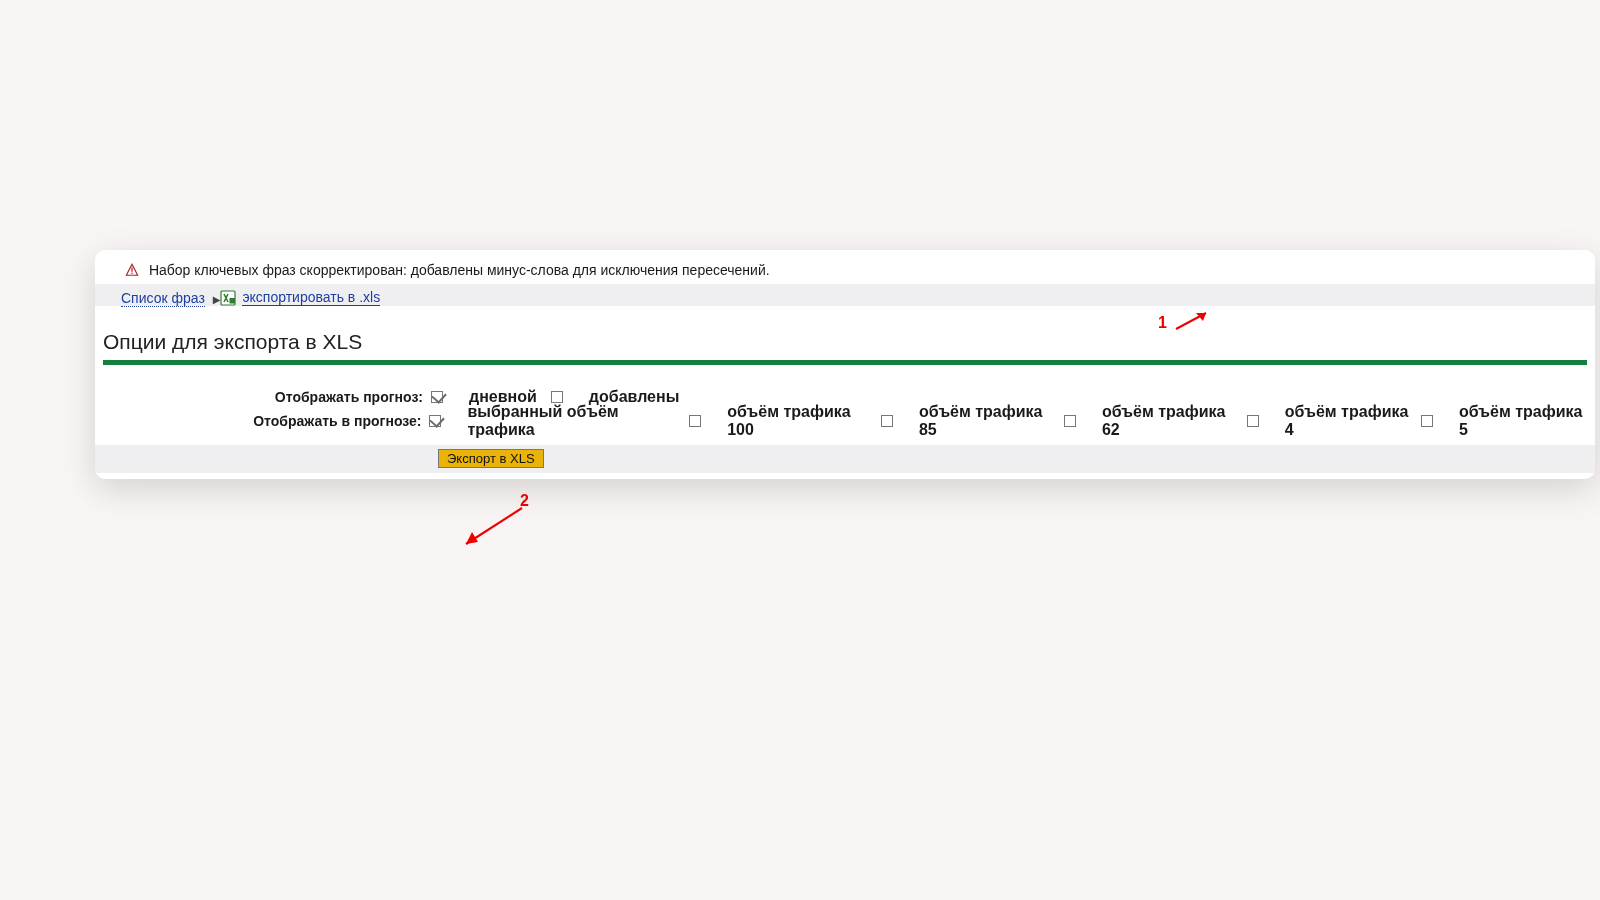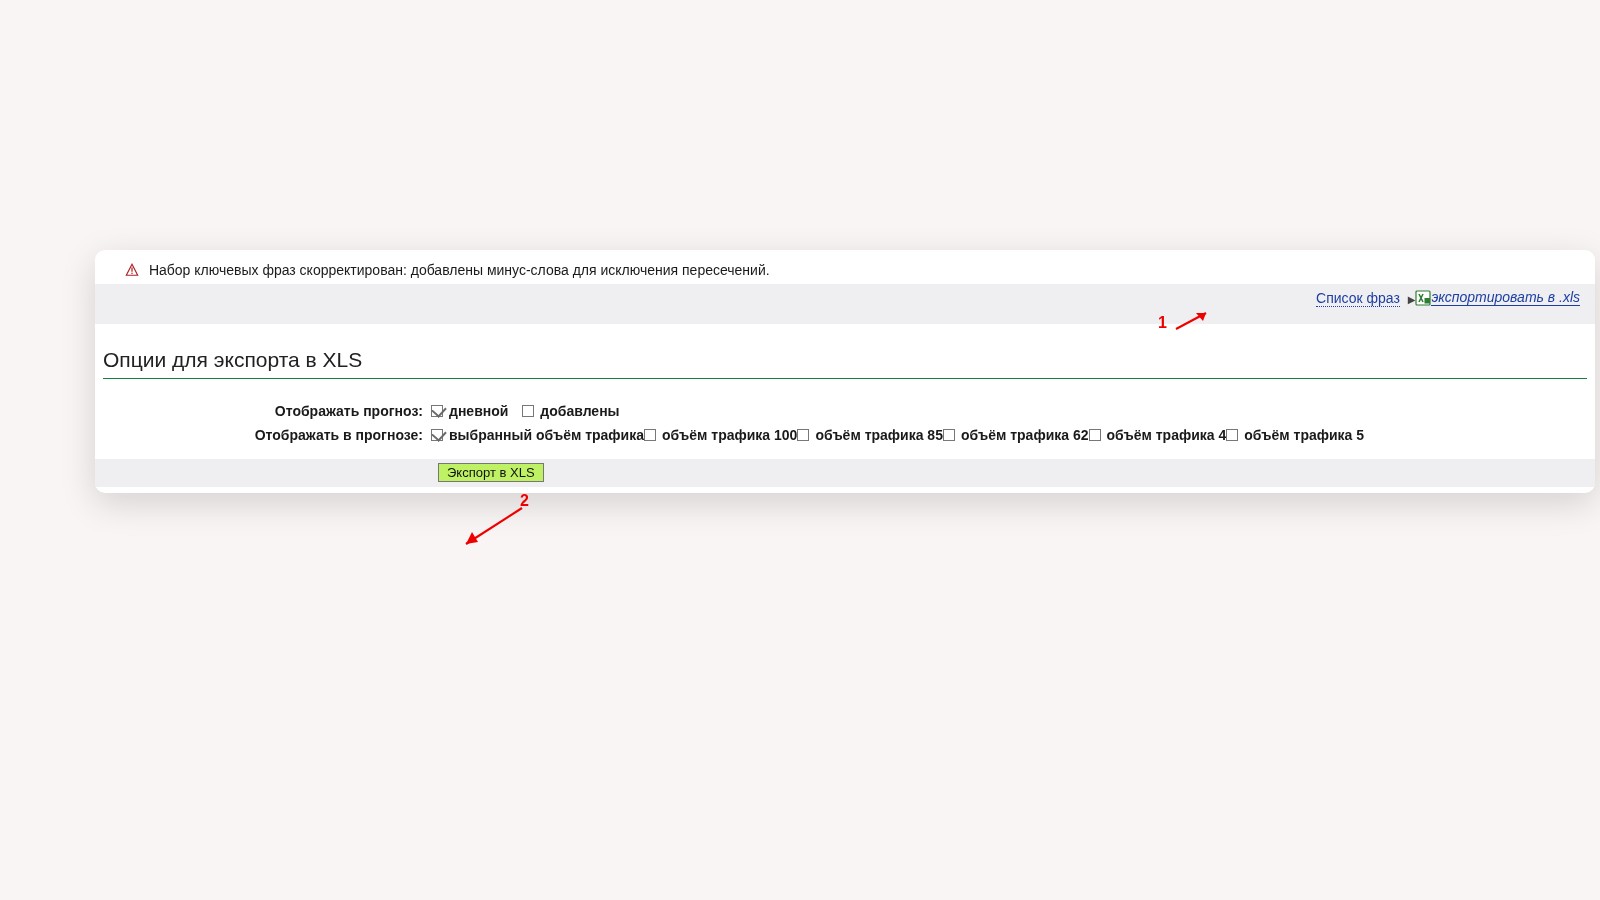--- a/index.html
+++ b/index.html
@@ -32,61 +32,61 @@
       margin-right: 6px;
       position: relative;
       top: -1px;
     }
     .warning-text {
       font-size: 14px;
       color: #1a1a1a;
     }
     .toolbar {
       background: #efeff1;
-      padding: 5px 15px 18px 26px;
+      padding: 5px 15px 0 26px;
       display: flex;
       align-items: center;
-      justify-content: flex-end;
+      justify-content: flex-start;
     }
     .link-phrases {
       color: #1d3ea2;
       text-decoration: none;
       border-bottom: 1px dotted #1d3ea2;
       font-size: 14px;
     }
     .arrow-right {
       color: #444;
       font-size: 10px;
       margin-left: 4px;
       vertical-align: middle;
     }
     .export-group {
       display: flex;
       align-items: center;
-      font-style: italic;
+      gap: 6px;
     }
     .xls-icon {
       display: inline-block;
       width: 16px;
       height: 16px;
     }
     .link-export {
       color: #1d3ea2;
       text-decoration: none;
       border-bottom: 1px solid #1d3ea2;
       font-size: 14px;
     }
 
     .section-title {
       font-size: 21px;
       font-weight: normal;
       color: #222;
       padding: 24px 0 6px 0;
       margin: 0 8px;
-      border-bottom: 1px solid #15803d;
+      border-bottom: 5px solid #15803d;
     }
 
     .options-block {
       padding: 20px 0 6px 0;
       font-weight: bold;
     }
     .opt-row {
       display: flex;
       align-items: flex-start;
       padding: 1px 0;
@@ -123,33 +123,34 @@
       position: absolute;
       left: 1px;
       top: -1px;
       width: 10px;
       height: 8px;
       border-left: 2px solid #6a6a6a;
       border-bottom: 2px solid #6a6a6a;
       transform: rotate(-48deg);
     }
     .opt-text {
-      font-size: 14px;
-      color: #1a1a1a;
+      font-size: 16px;
+      color: #1a1a1a;
+      margin-left: 20px;
     }
 
     .submit-row {
       background: #efeff1;
       margin-top: 6px;
       padding: 4px 0 5px 343px;
     }
     .export-btn {
       font-size: 13px;
       color: #111;
-      background: #bef264;
+      background: #eab308;
       border: 1px solid #777;
       padding: 1px 8px;
       cursor: pointer;
       font-family: Arial, Helvetica, sans-serif;
     }
 
     
     .annot {
       position: absolute;
       pointer-events: none;

